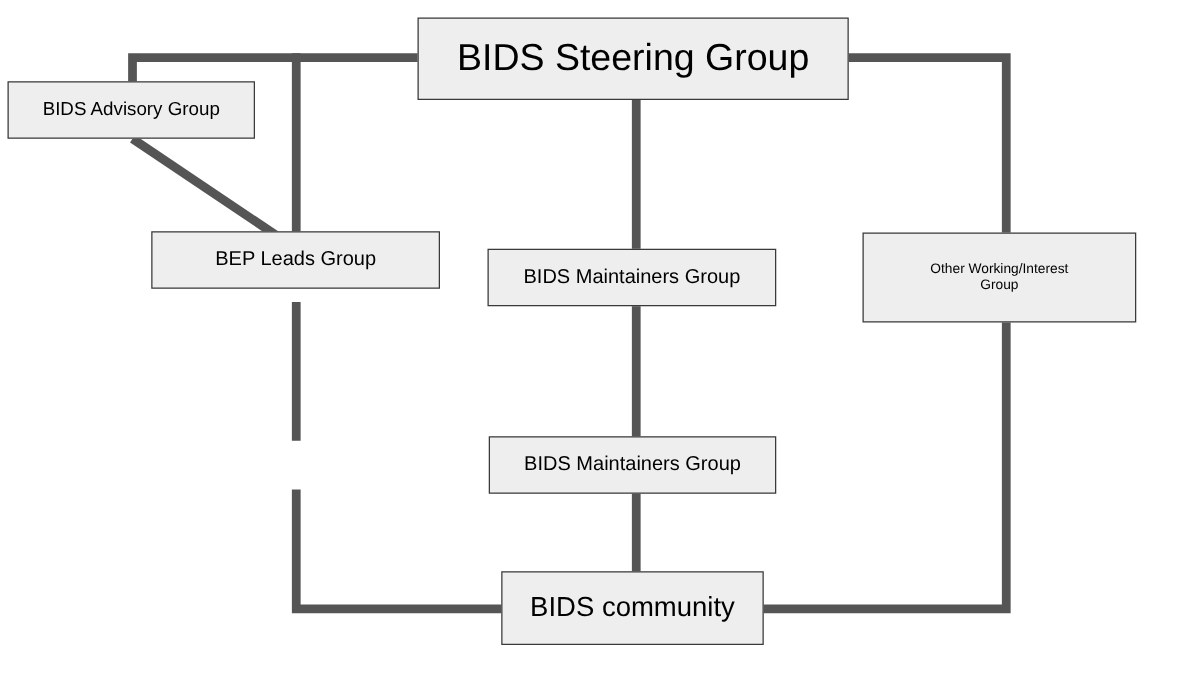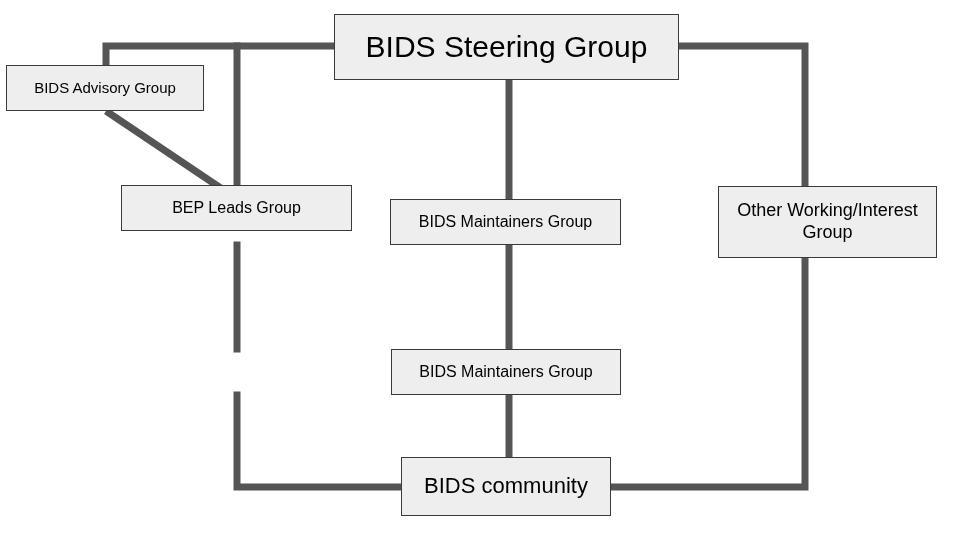--- a/index.html
+++ b/index.html
@@ -108,21 +108,21 @@
   </div>
 
   <div class="node" id="node-bep-leads" style="left: 121px; top: 185px; width: 231px; height: 46px; font-size: 16px; background: rgb(238, 238, 238); border-color: rgb(58, 58, 58); color: rgb(0, 0, 0);">
     <span class="node-label">BEP Leads Group</span>
   </div>
 
   <div class="node" id="node-maintainers" style="left: 390px; top: 199px; width: 231px; height: 46px; font-size: 16px; background: rgb(238, 238, 238); border-color: rgb(58, 58, 58); color: rgb(0, 0, 0);">
     <span class="node-label">BIDS Maintainers Group</span>
   </div>
 
-  <div class="node" id="node-other-wg" style="left: 690px; top: 186px; width: 219px; height: 72px; font-size: 18px; background: rgb(238, 238, 238); border-color: rgb(58, 58, 58); color: rgb(0, 0, 0); margin-left: 28px;">
+  <div class="node" id="node-other-wg" style="left: 690px; top: 186px; width: 219px; height: 72px; font-size: 11px; background: rgb(238, 238, 238); border-color: rgb(58, 58, 58); color: rgb(0, 0, 0);">
     <span class="node-label">Other Working/Interest
 Group</span>
   </div>
 
 
   <div class="node" id="node-contributors" style="left: 391px; top: 349px; width: 230px; height: 46px; font-size: 16px; background: rgb(238, 238, 238); border-color: rgb(58, 58, 58); color: rgb(0, 0, 0);">
     <span class="node-label">BIDS Maintainers Group</span>
   </div>
 
   <div class="node" id="node-community" style="left: 401px; top: 457px; width: 210px; height: 59px; font-size: 22px; background: rgb(238, 238, 238); border-color: rgb(58, 58, 58); color: rgb(0, 0, 0);">

